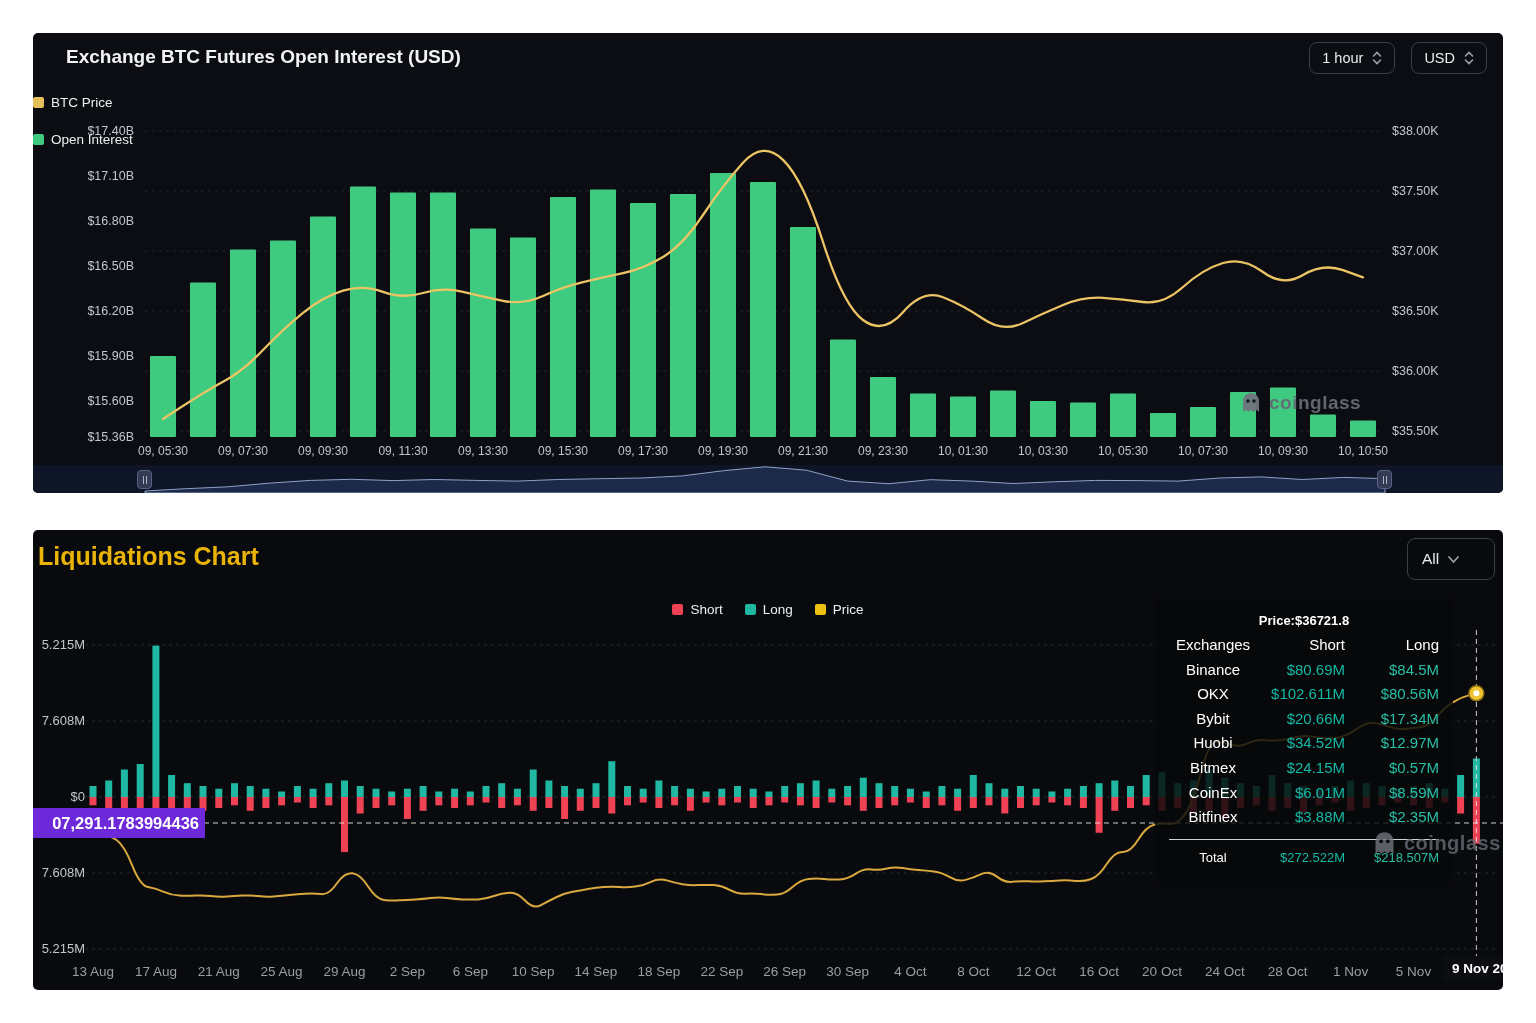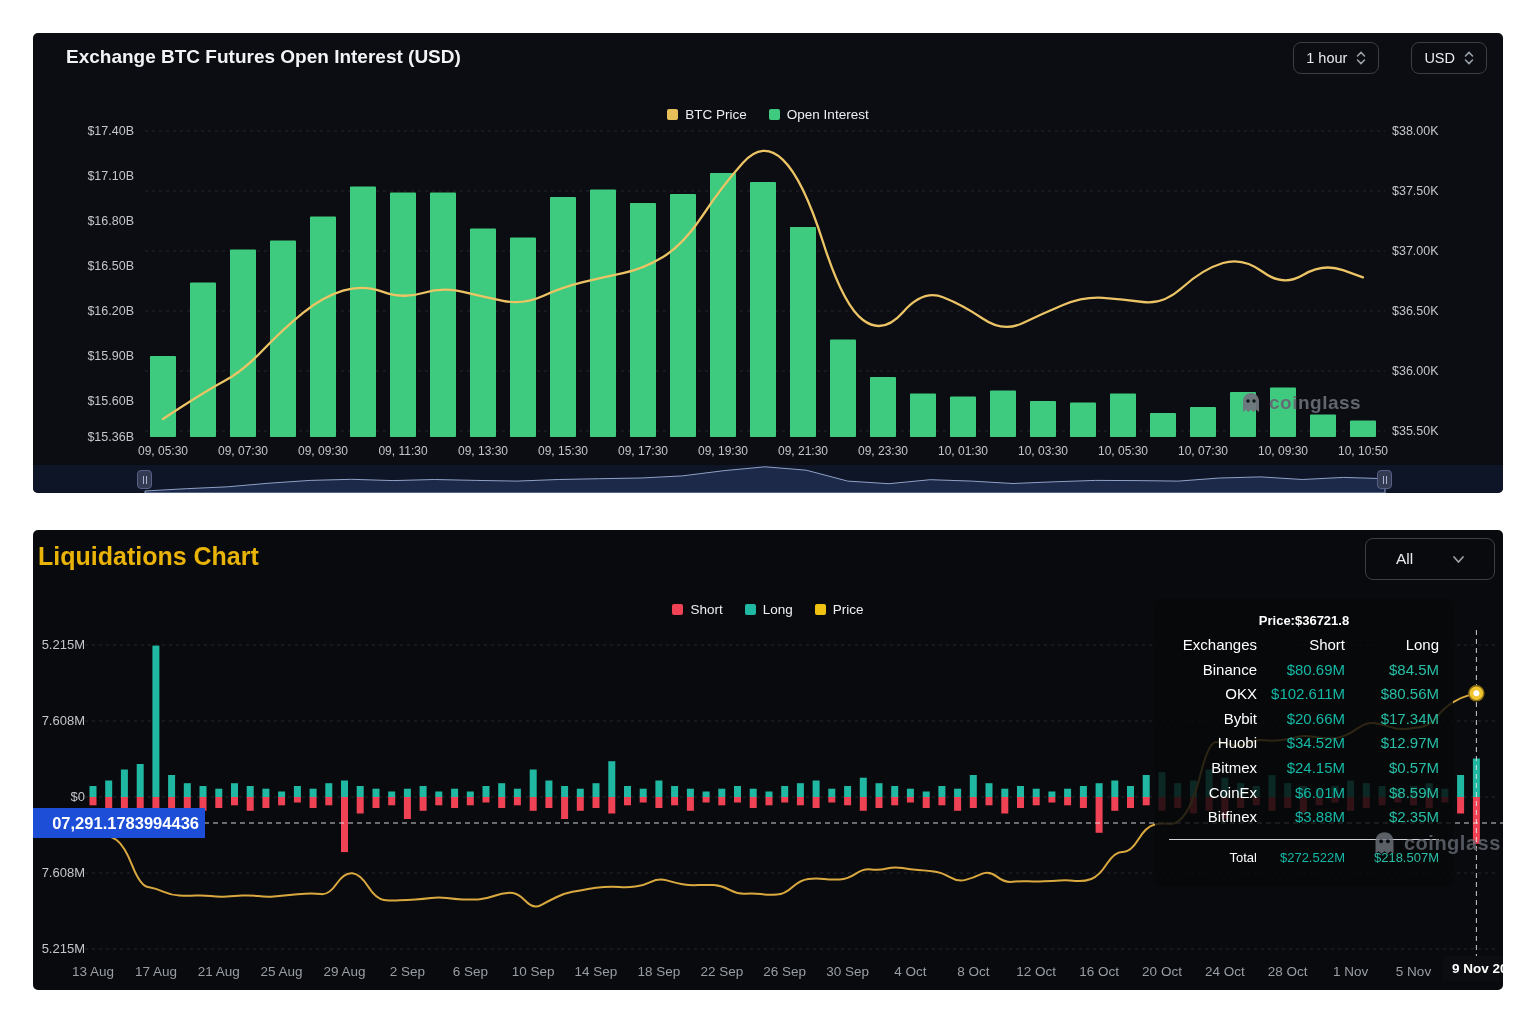--- a/index.html
+++ b/index.html
@@ -4,52 +4,52 @@
 <style>
   html,body{margin:0;padding:0;background:#ffffff;width:1536px;height:1023px;
     font-family:"Liberation Sans",sans-serif;-webkit-font-smoothing:antialiased;}
   .panel{position:absolute;left:33px;width:1470px;border-radius:5px;overflow:hidden;}
   .panel-oi{top:33px;height:460px;background:#0b0d12;}
   .panel-liq{top:530px;height:460px;background:#090a0d;}
   .panel svg.chart{position:absolute;inset:0;width:1470px;height:460px;display:block;}
   .panel-head{position:absolute;left:0;top:0;width:100%;z-index:10;}
   .oi-title{position:absolute;left:33px;top:13px;font-size:19px;font-weight:bold;color:#f2f3f5;margin:0;}
   .liq-title{position:absolute;left:5px;top:12px;font-size:25px;font-weight:bold;color:#eab308;margin:0;}
-  .controls{position:absolute;right:16px;top:9px;display:flex;gap:32px;}
+  .controls{position:absolute;right:16px;top:9px;display:flex;gap:16px;}
   .pill{display:flex;align-items:center;gap:9px;border:1px solid #3a3e46;border-radius:8px;
     background:transparent;color:#e9ebee;font-size:14.5px;padding:7px 12px;cursor:pointer;
     font-family:"Liberation Sans",sans-serif;}
-  .pill-all{position:absolute;right:8px;top:8px;width:130px;height:42px;justify-content:space-between;
-    padding:0 30px;font-size:15.5px;box-sizing:border-box;}
+  .pill-all{position:absolute;right:8px;top:8px;width:88px;height:42px;
+    padding:0 14px;font-size:15.5px;box-sizing:border-box;}
   .legend{position:absolute;left:0;width:100%;display:flex;justify-content:center;gap:22px;z-index:9;}
-  .legend-oi{top:74px;}
+  .legend-oi{top:62px;flex-direction:column;}
   .legend-liq{top:72px;}
   .lg-item{display:flex;align-items:center;gap:7px;color:#eceef1;font-size:13.5px;cursor:pointer;}
   .lg-sq{width:11px;height:11px;border-radius:2px;display:inline-block;}
   .grip{position:absolute;width:13px;height:17px;background:#333b52;border:1px solid #576188;
     border-radius:4px;display:flex;align-items:center;justify-content:center;gap:2px;top:437px;z-index:12;cursor:ew-resize;}
   .grip i{width:1px;height:8px;background:#aab4d2;display:block;}
   .wm{position:absolute;display:flex;align-items:center;gap:6px;color:#666b74;font-weight:bold;
     letter-spacing:.5px;z-index:40;pointer-events:none;}
   .wm-oi{left:1206px;top:358px;font-size:19px;opacity:.95;}
   .wm-liq{left:1338px;top:300px;font-size:20px;opacity:.8;}
   .tooltip{position:absolute;left:1122px;top:68px;width:298px;z-index:20;
     background:rgba(7,8,10,0.82);border-radius:6px;padding:11px 14px 16px 14px;box-sizing:border-box;color:#fff;}
   .tt-date{text-align:center;font-size:16.5px;font-weight:bold;line-height:25px;}
   .tt-price{text-align:center;font-size:13px;font-weight:bold;line-height:24px;}
   .tt-row{display:grid;grid-template-columns:88px 1fr 94px;line-height:24.6px;font-size:15px;}
-  .tt-row .c1{text-align:right;color:#ffffff;}
+  .tt-row .c1{text-align:center;color:#ffffff;}
   .tt-row .c2{text-align:right;}
   .tt-row .c3{text-align:right;}
   .tt-head .c1,.tt-head .c2,.tt-head .c3{color:#ffffff;}
   .tt-short{color:#14b8a6;}
   .tt-long{color:#28bfa6;}
   .tt-div{border-top:1px solid #cfd2d6;margin:9px 0 6px 0;}
   .tt-total{font-size:13px;}
-  .ylab{position:absolute;left:0;top:278px;width:172px;height:30px;background:#1d4ed8;z-index:15;
+  .ylab{position:absolute;left:0;top:278px;width:172px;height:30px;background:#6d28d9;z-index:15;
     color:#ffffff;font-size:16.5px;font-weight:bold;line-height:30px;text-align:right;padding-right:6px;
     box-sizing:border-box;white-space:nowrap;}
   .xlab{position:absolute;left:1410px;top:426px;width:140px;height:25px;background:#0c0d10;z-index:15;
     color:#ffffff;font-size:13.5px;font-weight:bold;line-height:25px;padding-left:9px;
     box-sizing:border-box;white-space:nowrap;}
 </style>
 </head>
 <body>
 
 <section class="panel panel-oi">

